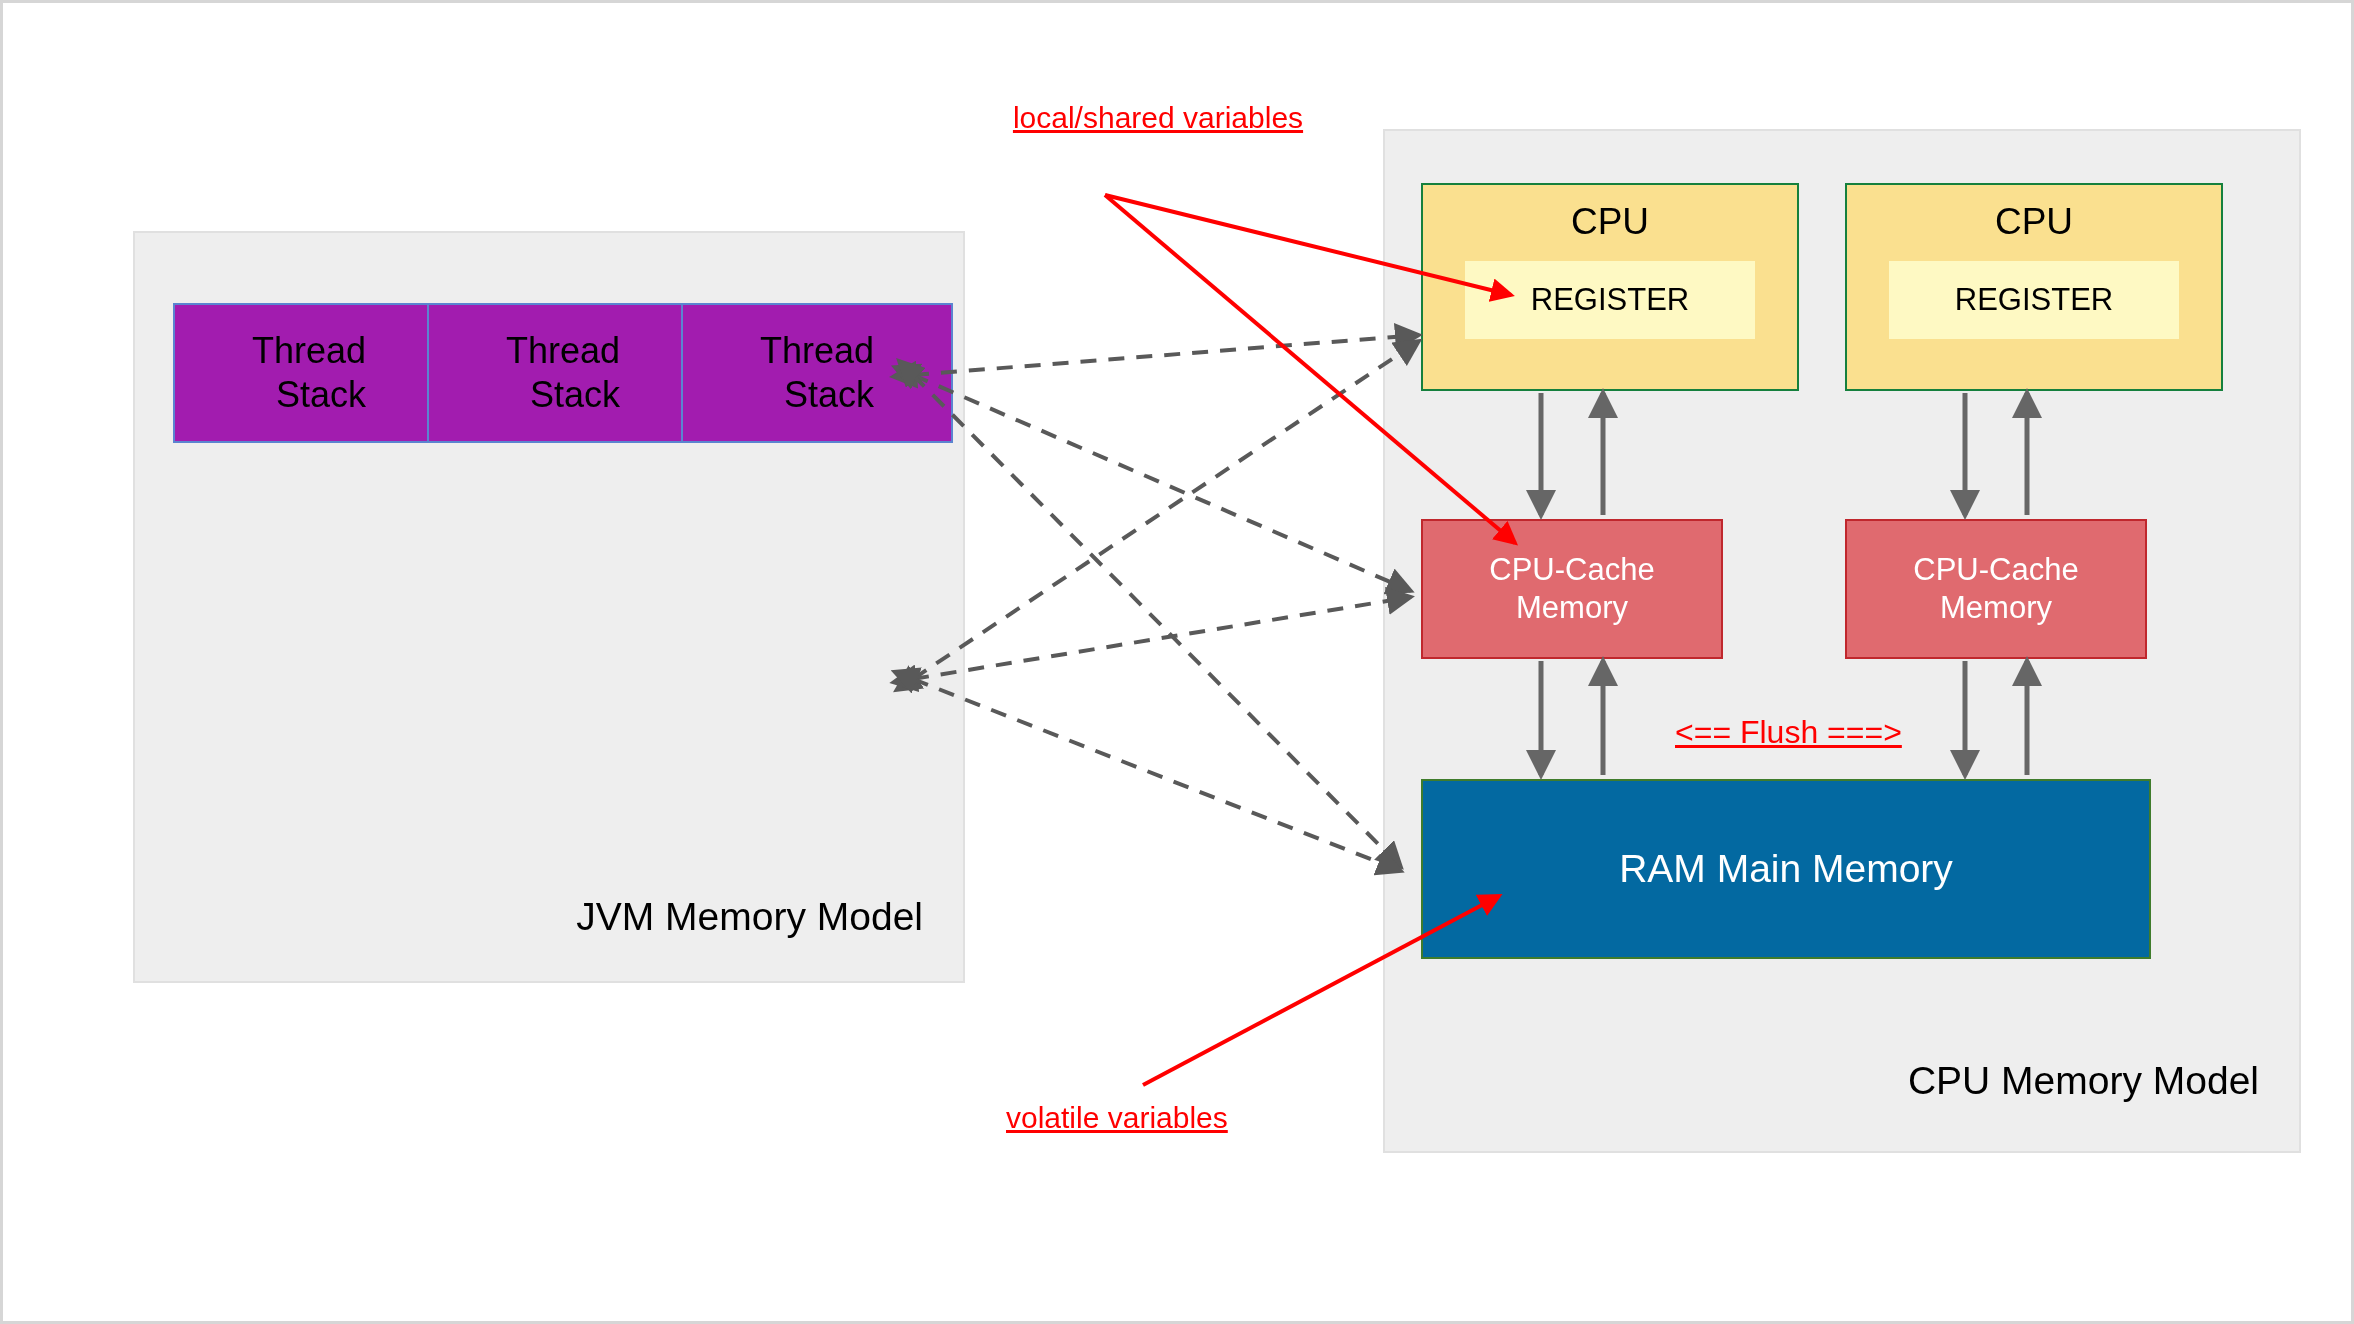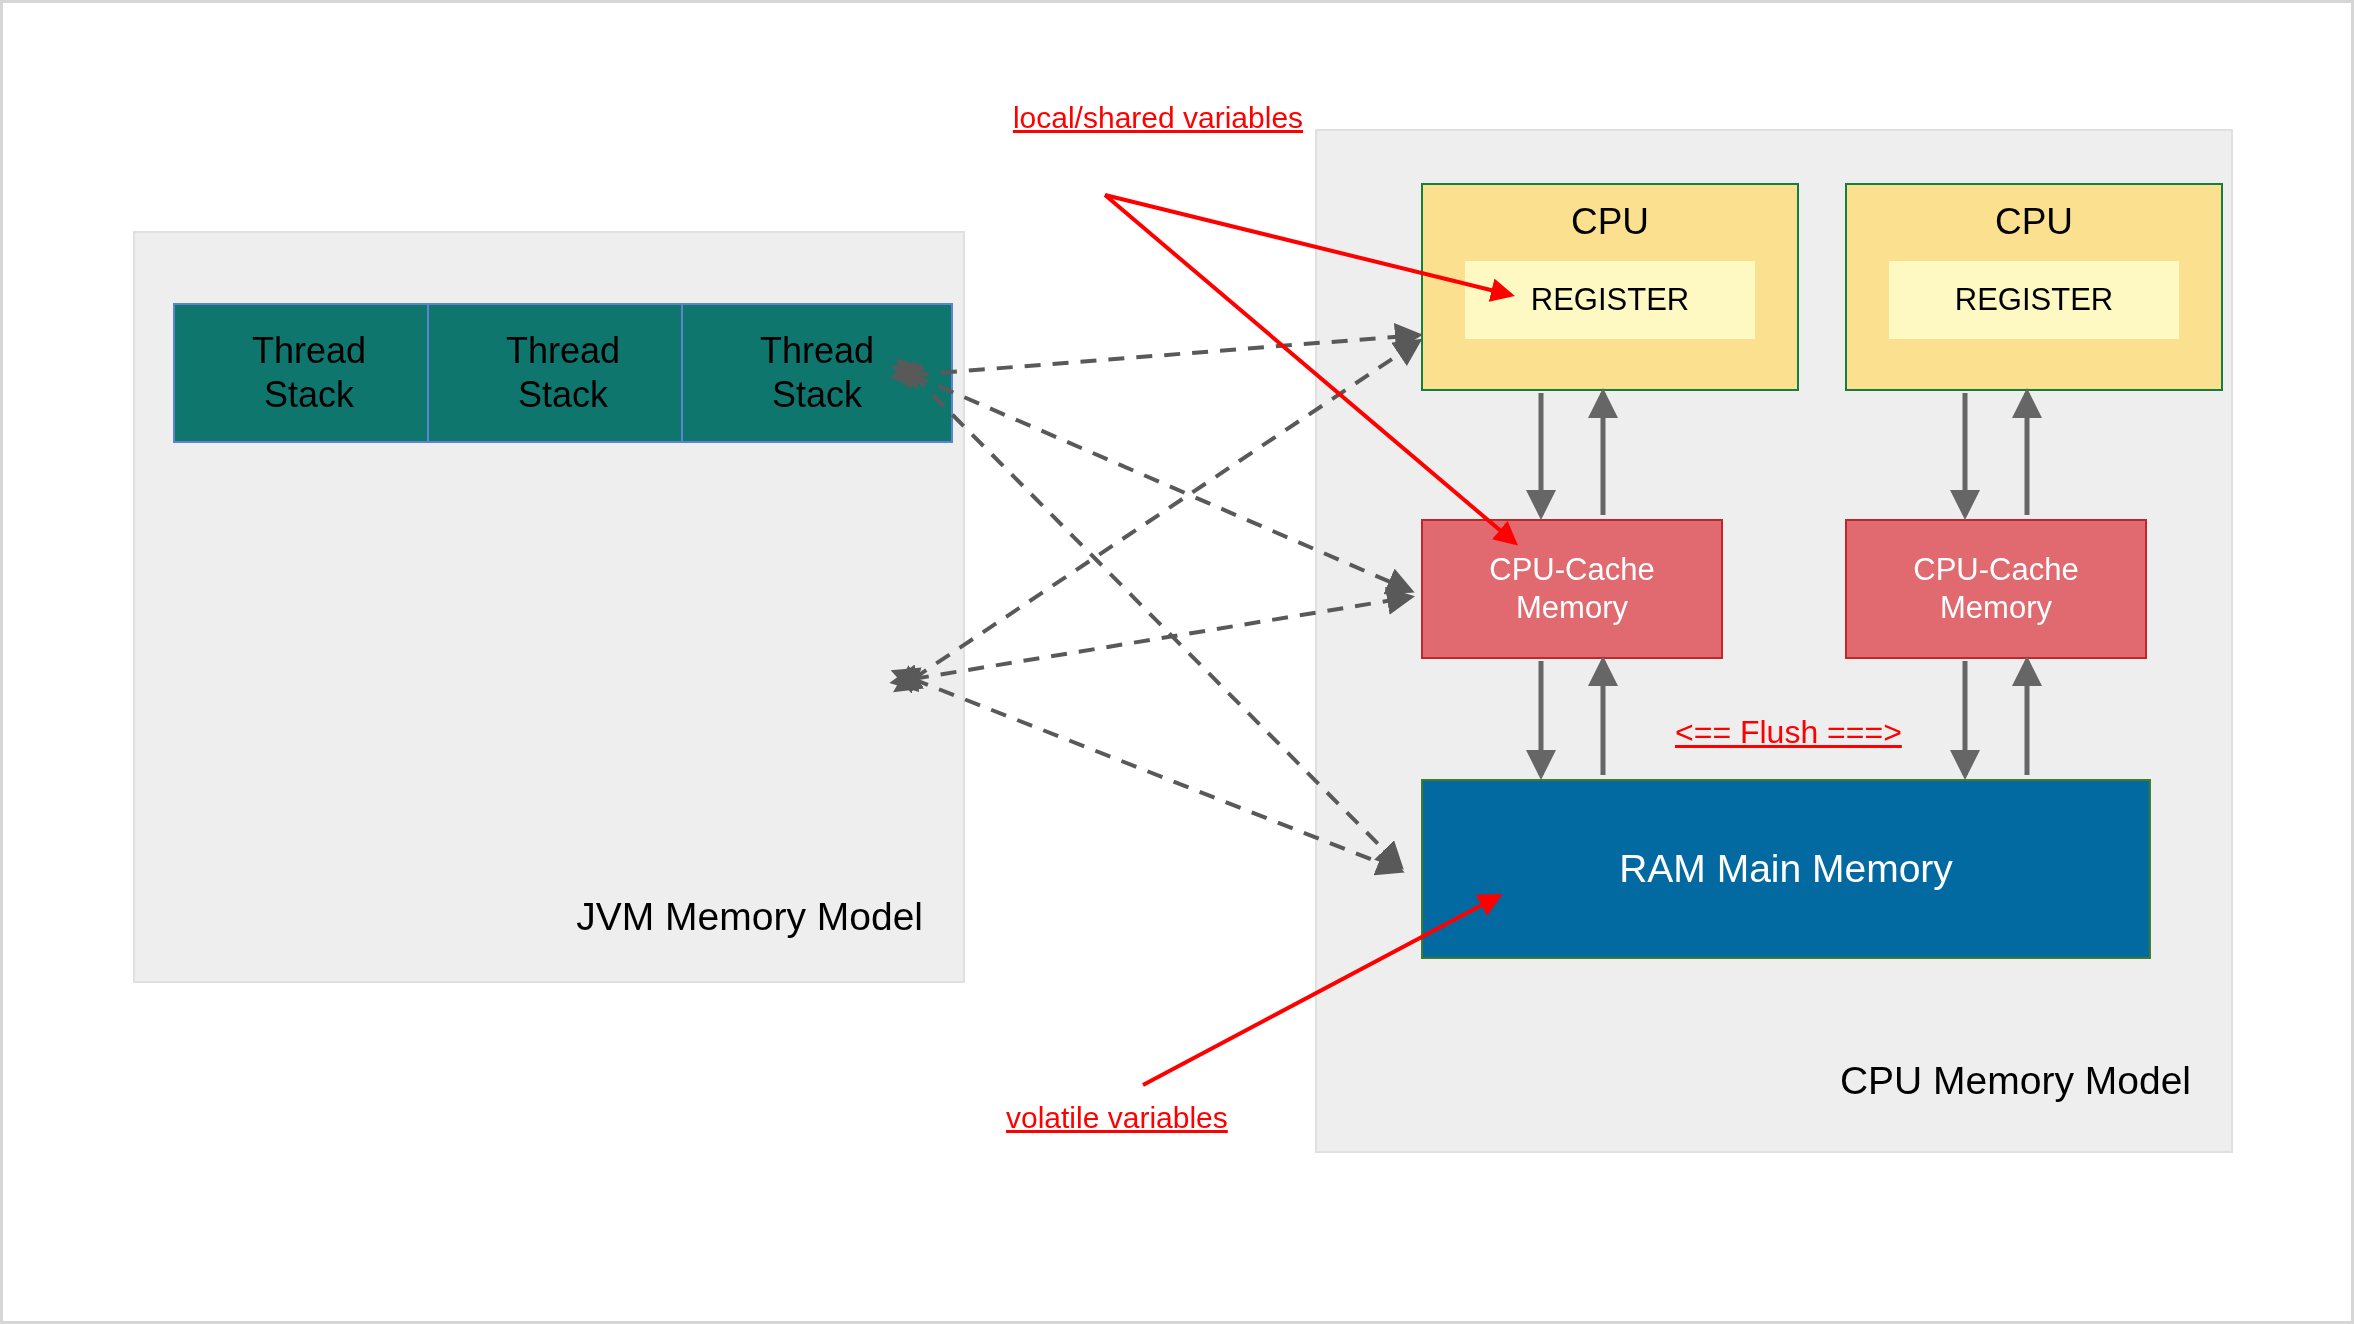--- a/index.html
+++ b/index.html
@@ -28,21 +28,21 @@
     border: 2px solid #e0e0e0;
     box-sizing: border-box;
   }
   #jvm-panel {
     left: 130px;
     top: 228px;
     width: 832px;
     height: 752px;
   }
   #cpu-panel {
-    left: 1312px;
+    left: 1380px;
     top: 126px;
     width: 918px;
     height: 1024px;
   }
   .panel-title {
     position: absolute;
     font-size: 39px;
     color: #000000;
     white-space: nowrap;
     margin-top: 36px;
@@ -63,27 +63,28 @@
   .node {
     position: absolute;
     box-sizing: border-box;
     display: flex;
     align-items: center;
     justify-content: center;
     text-align: center;
     line-height: 1.22;
   }
   .thread-stack {
-    background: #0f766e;
+    background: #a21caf;
     border: 2px solid #5b84d0;
     width: 272px;
     height: 140px;
     top: 300px;
     font-size: 36px;
     color: #000000;
+    text-align: right;
   }
   #thread-stack-1 { left: 170px; }
   #thread-stack-2 { left: 424px; }
   #thread-stack-3 { left: 678px; }
 
   #heap-memory {
     left: 170px;
     top: 554px;
     width: 736px;
     height: 232px;

